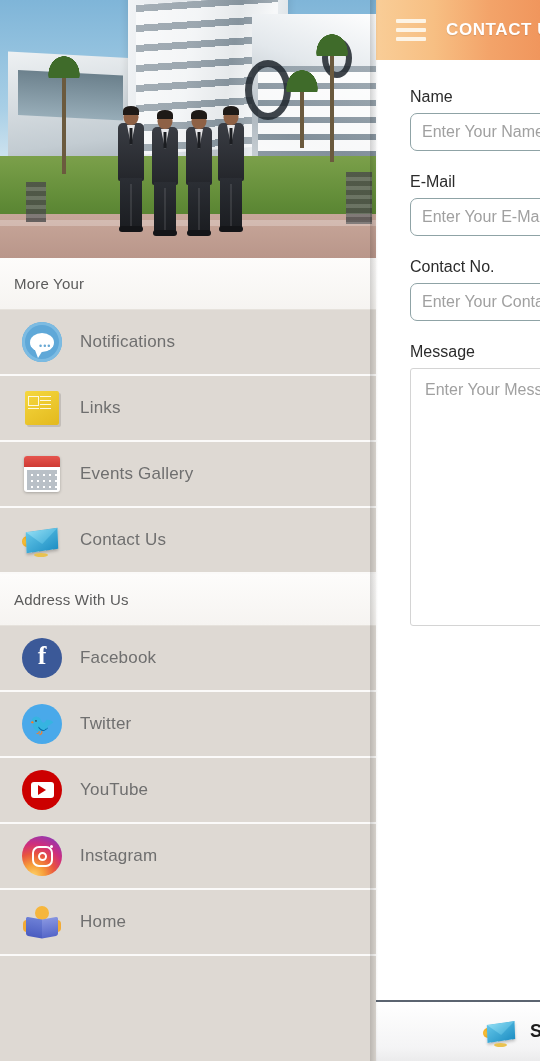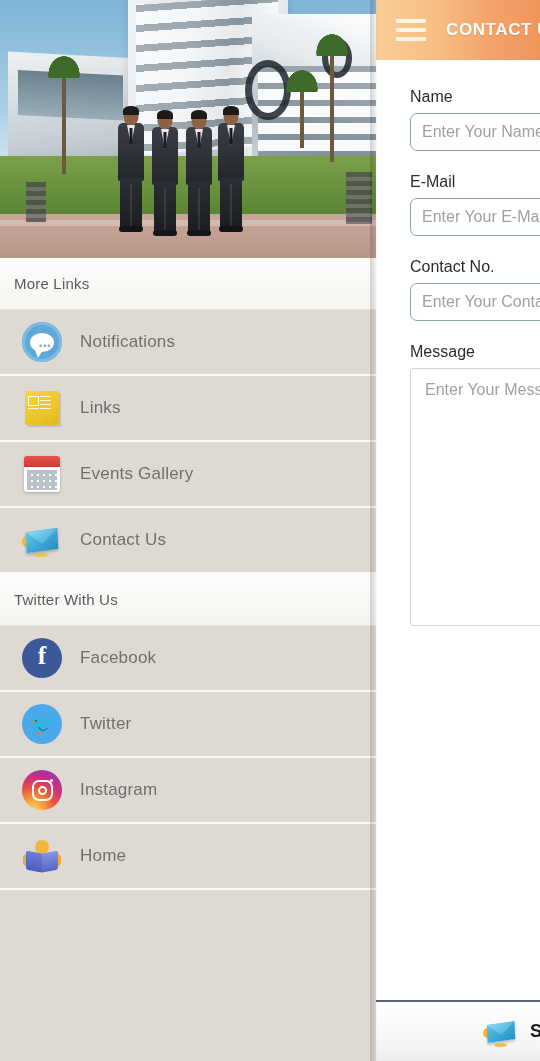--- a/index.html
+++ b/index.html
@@ -261,21 +261,21 @@
         <div class="body"></div>
           <div class="legs"></div>
           <div class="shoes"></div>
         <div class="head"></div>
           <div class="hair"></div>
           <div class="shirt"></div>
           <div class="tie"></div>
       </div>
     </div>
 
-    <div class="sec-head">More Links</div>
+    <div class="sec-head">More Your</div>
 
     <div class="row">
       <div class="ic ic-notif">
         <div class="bub">
             <div class="dots">•••</div>
           </div>
       </div>
       <div class="label">Notifications</div>
     </div>
 
@@ -302,32 +302,40 @@
     <div class="row">
       <div class="ic ic-mail">
         <div class="star"></div>
           <div class="env"></div>
           <div class="flap"></div>
           <div class="foot"></div>
       </div>
       <div class="label">Contact Us</div>
     </div>
 
-    <div class="sec-head">Twitter With Us</div>
+    <div class="sec-head">Address With Us</div>
 
     <div class="row">
       <div class="ic ic-circle ic-fb">f</div>
       <div class="label">Facebook</div>
     </div>
 
     <div class="row">
       <div class="ic ic-circle ic-tw">🐦</div>
       <div class="label">Twitter</div>
     </div>
 
+    <div class="row">
+      <div class="ic ic-circle ic-yt">
+        <div class="scr">
+            <div class="tri"></div>
+          </div>
+      </div>
+      <div class="label">YouTube</div>
+    </div>
 
     <div class="row">
       <div class="ic ic-circle ic-ig">
         <div class="sq">
             <div class="cr"></div>
           </div>
           <div class="dt"></div>
       </div>
       <div class="label">Instagram</div>
     </div>

